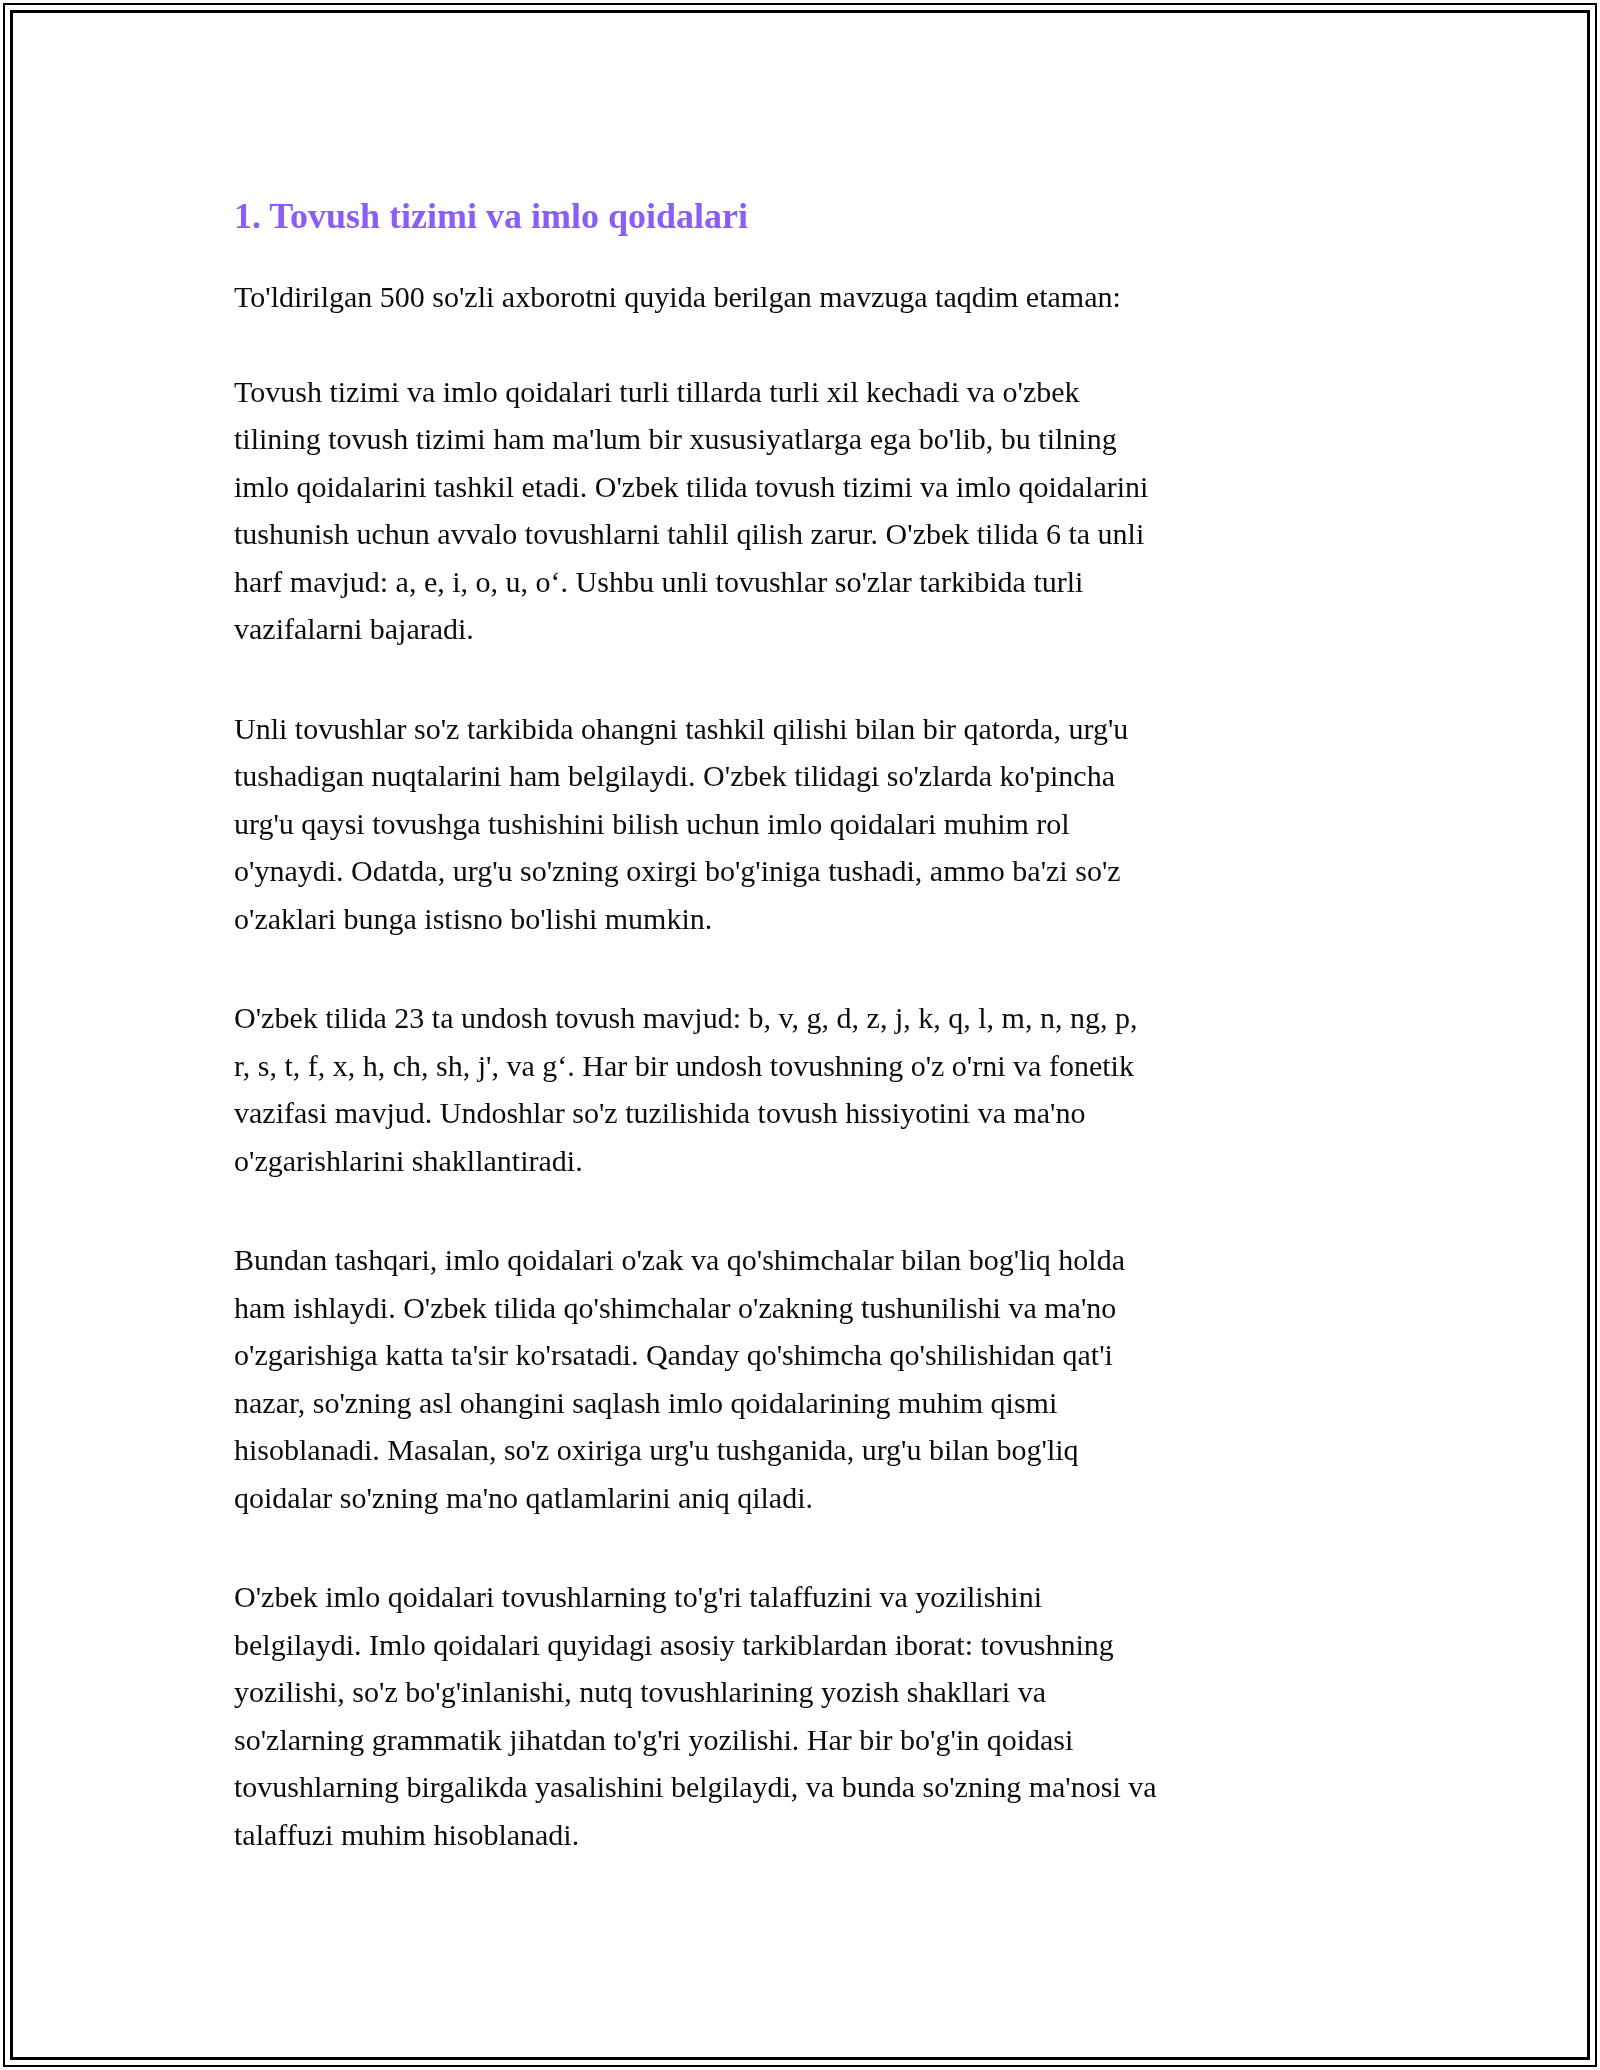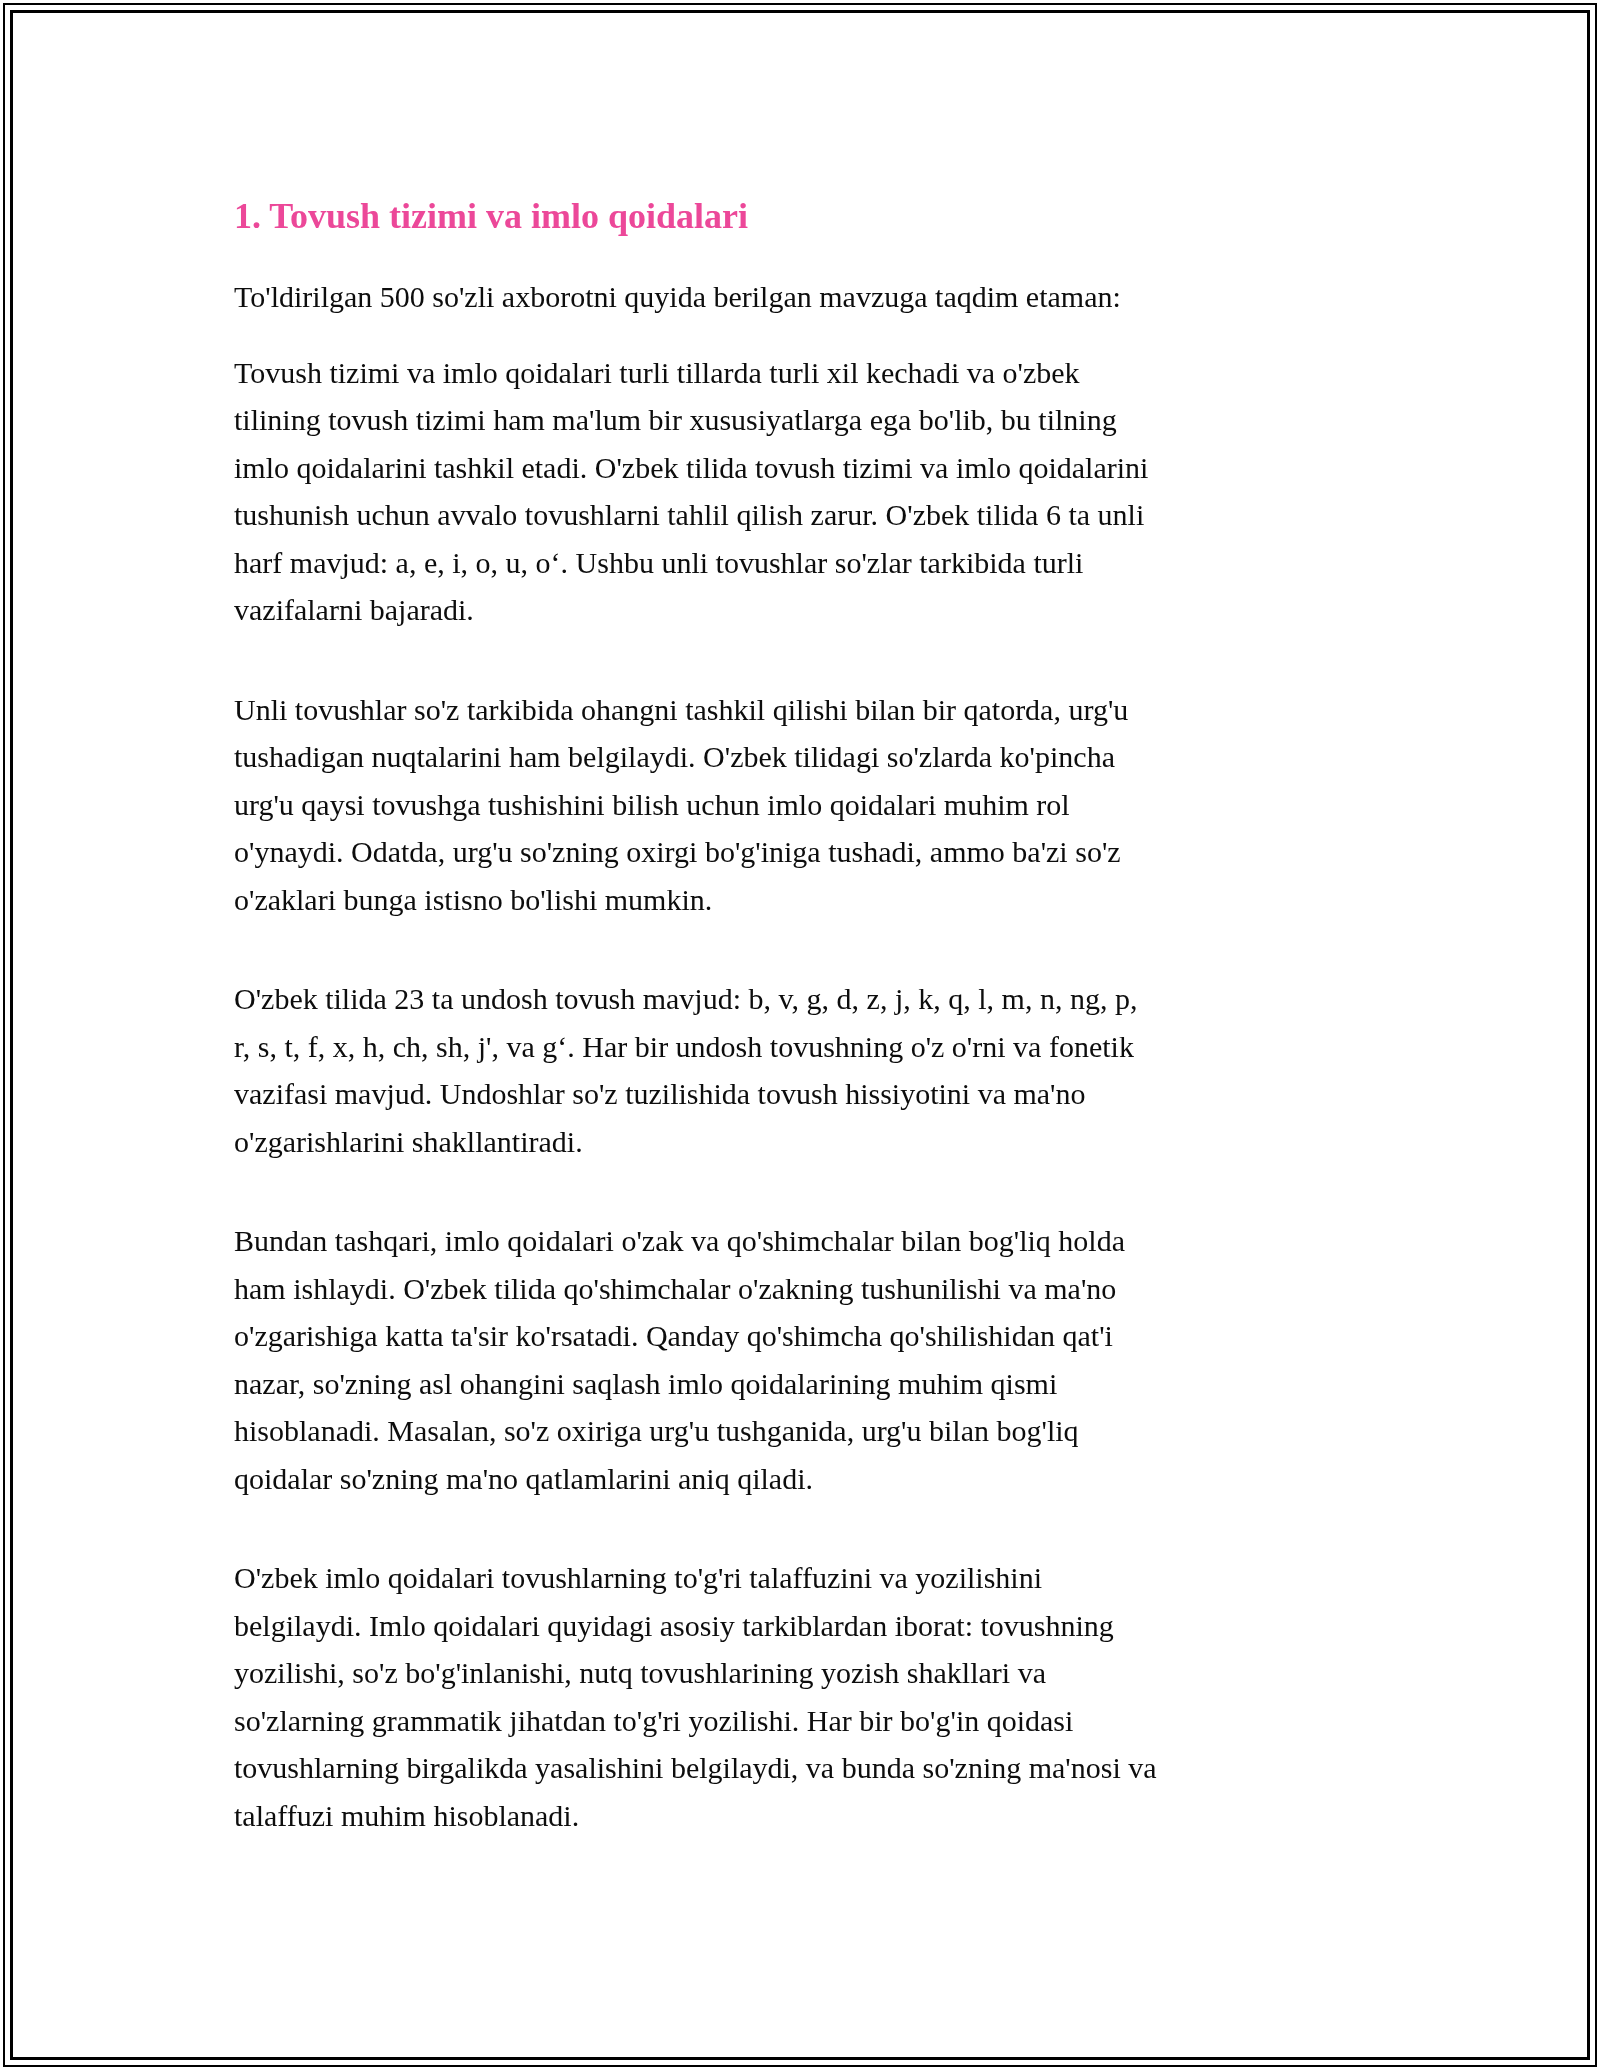--- a/index.html
+++ b/index.html
@@ -31,30 +31,30 @@
     position: absolute;
     left: 234px;
     top: 193px;
     width: 1240px;
   }
   .doc-heading {
     font-size: 36px;
     line-height: 46px;
     font-weight: bold;
     margin: 0 0 34px 0;
-    color: #ec4899;
+    color: #8b5cf6;
   }
   .doc-paragraph {
     font-size: 30px;
     line-height: 47.5px;
     margin: 0 0 52px 0;
     white-space: pre-line;
   }
   .doc-paragraph.intro {
-    margin-bottom: 28px;
+    margin-bottom: 47px;
   }
 </style>
 </head>
 <body>
 
 <div class="frame-outer"></div>
 <div class="frame-inner"></div>
 
 <main class="doc-content">
   <h1 class="doc-heading">1. Tovush tizimi va imlo qoidalari</h1>

